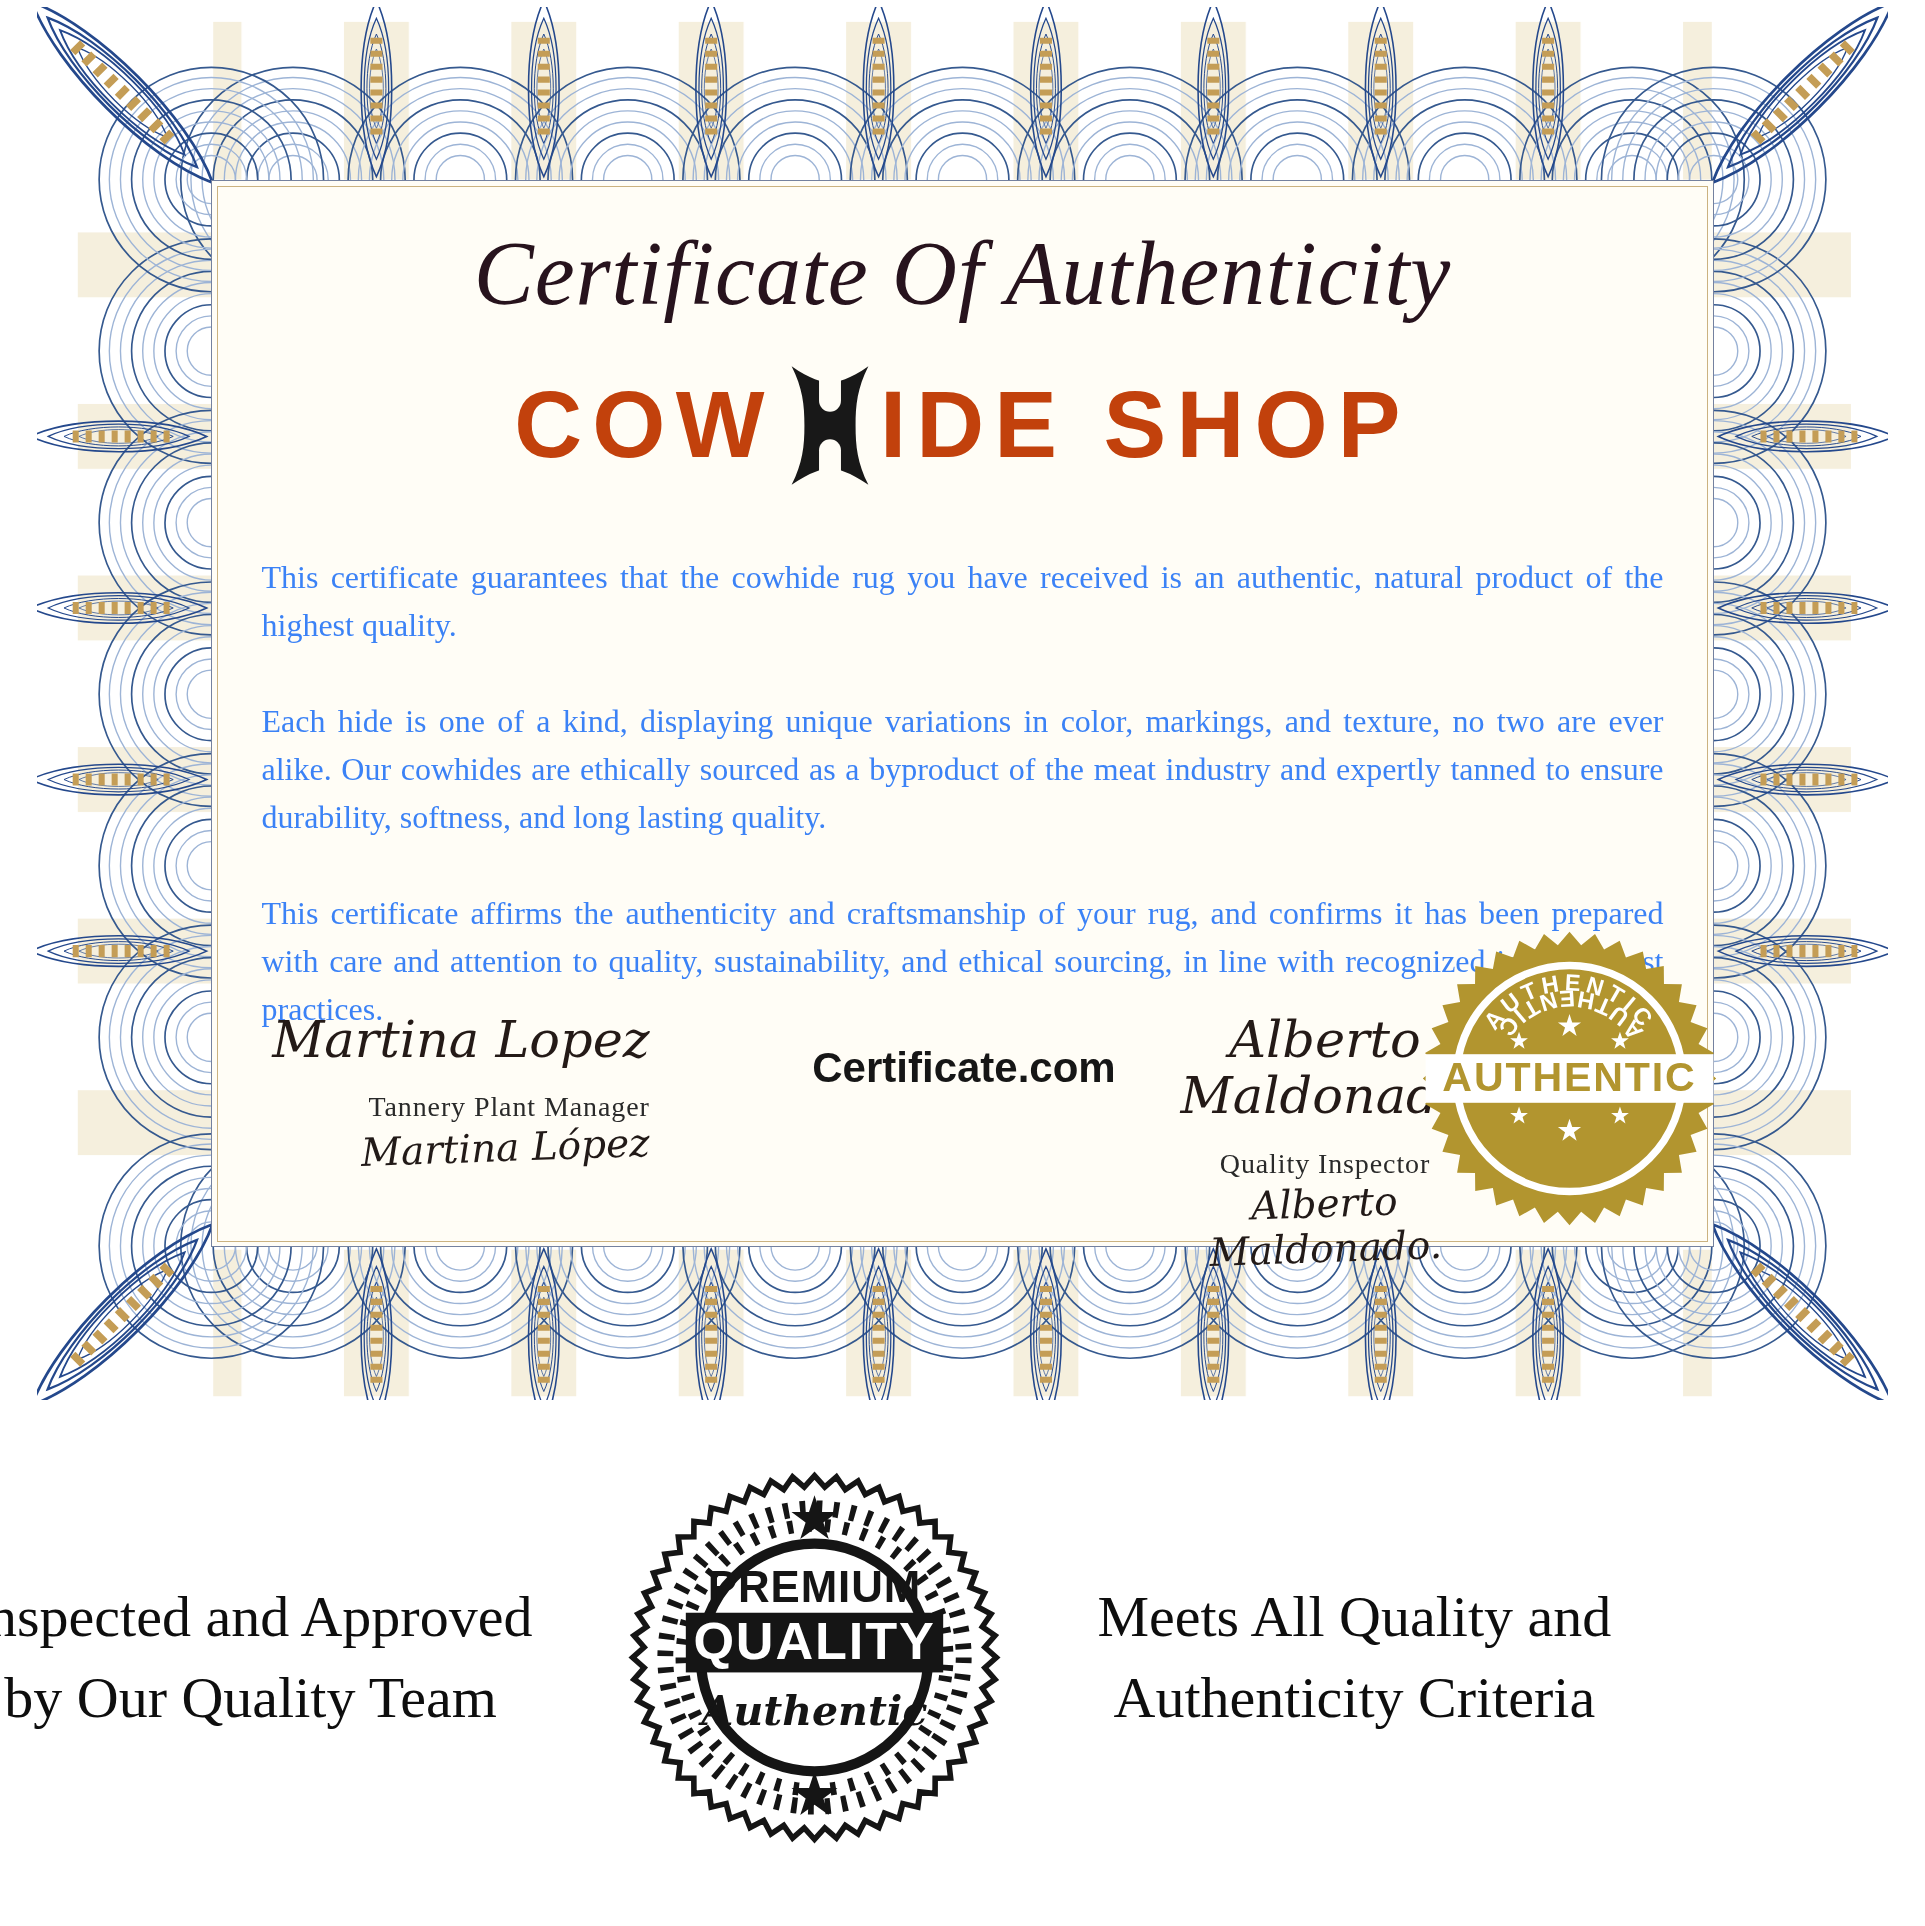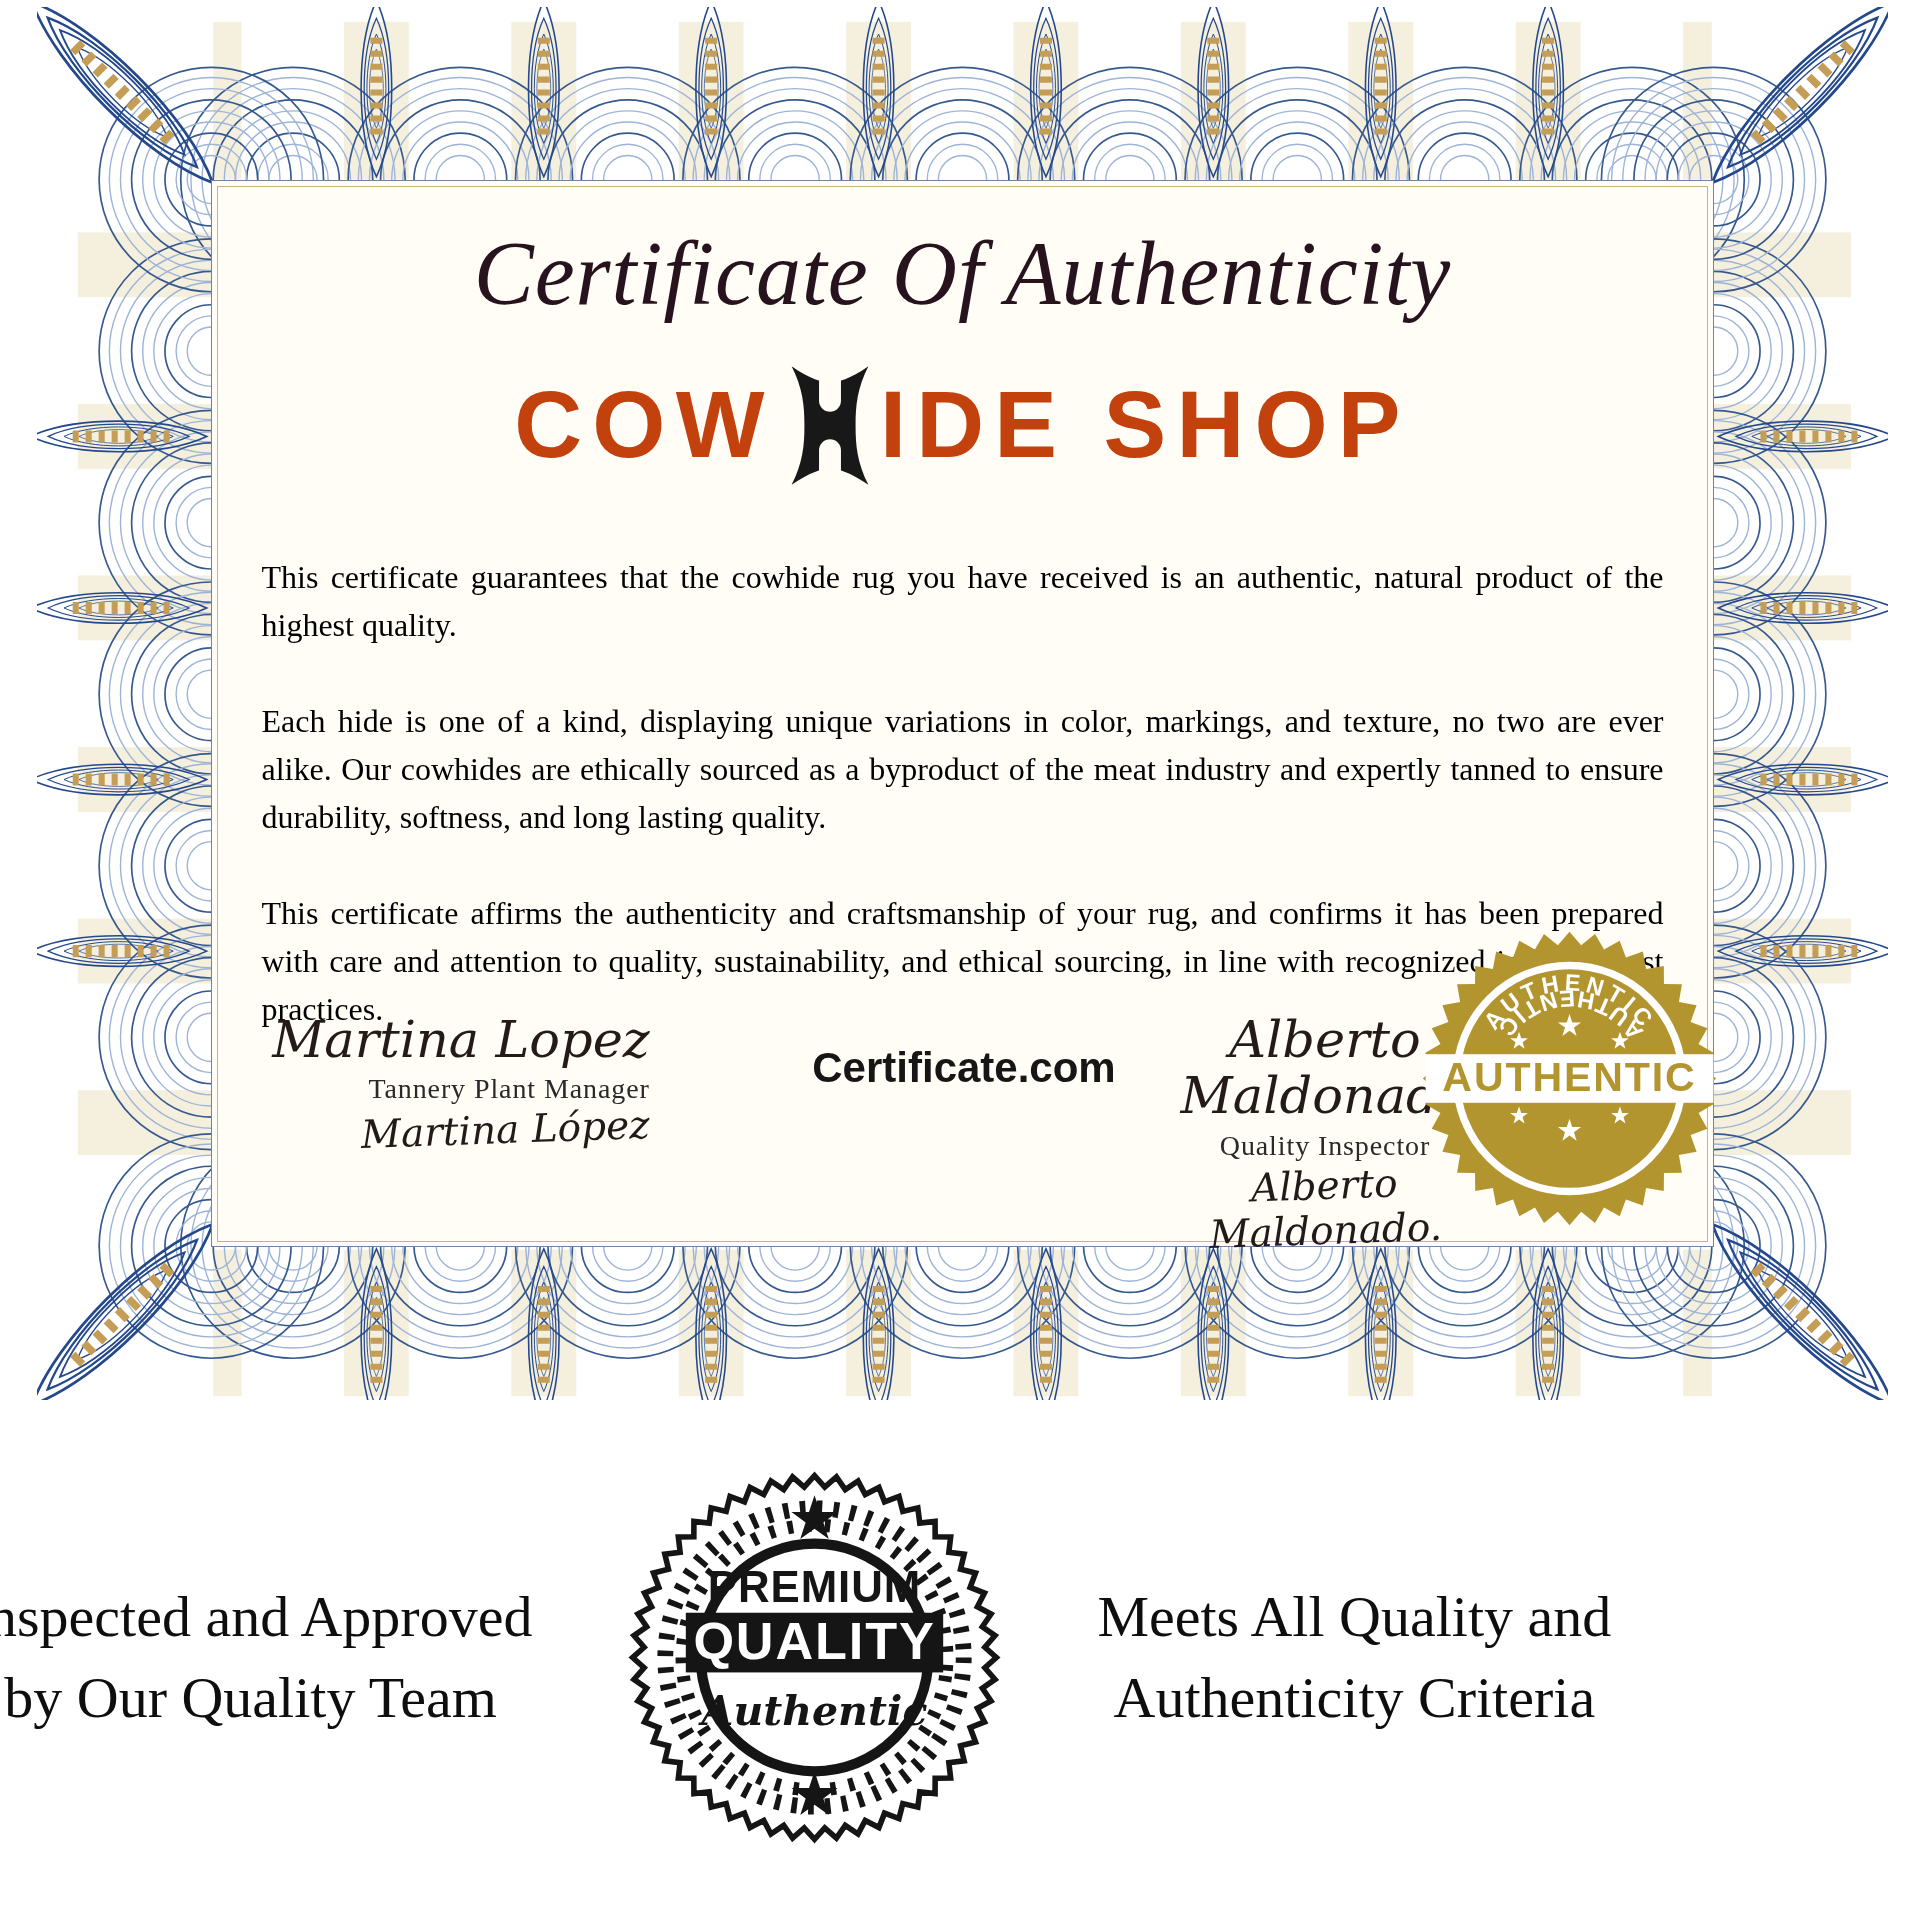--- a/index.html
+++ b/index.html
@@ -23,32 +23,32 @@
     font-size:90px;letter-spacing:0.9px;color:#27131d;line-height:1.05;
   }
   .logo-row{margin-top:35px;display:flex;align-items:center;justify-content:center;}
   .logo-part{
     font-family:"Liberation Sans", sans-serif;font-weight:700;font-size:94px;
     letter-spacing:10.2px;color:#c2410c;line-height:1;
   }
   .logo-hide{width:96px;height:137px;margin:0 1.9px 0 7.4px;flex:0 0 auto;}
   .paragraphs{
     margin:59px auto 0;width:1402px;text-align:justify;
-    font-size:32px;line-height:1.5;color:#000000;
+    font-size:32px;line-height:1.5;color:#3b82f6;
   }
   .paragraphs p{margin:0 0 48px 0;}
   .paragraphs p.force-justify{text-align-last:justify;}
   
   .sig-area{position:absolute;left:54px;right:54px;top:831px;height:232px;text-align:left;}
   .sig{position:absolute;text-align:center;}
   .sig-left{left:3.7px;width:380px;text-align:right;}
   .sig-center{left:503px;width:390px;padding-top:32px;}
   .sig-right{left:864px;width:390px;}
   .sig-name{font-family:"DejaVu Serif", serif;font-style:italic;font-size:51px;color:#241a17;line-height:1.1;}
-  .sig-role{font-size:28px;letter-spacing:0.9px;color:#2a2a2a;margin-top:5px;}
+  .sig-role{font-size:28px;letter-spacing:0.9px;color:#2a2a2a;margin-top:23px;}
   .sig-script{
     font-family:"DejaVu Serif", serif;font-style:italic;font-size:39px;color:#221a18;
     display:inline-block;transform:rotate(-2deg);margin-top:1.9px;
   }
   .site-name{font-family:"Liberation Sans", sans-serif;font-weight:700;font-size:42px;color:#161616;}
   .site-tagline{font-family:"DejaVu Serif", serif;font-style:italic;font-size:38px;color:#241a17;margin-top:13px;}
   .gold-seal{position:absolute;right:-5.6px;top:748px;width:299px;height:299px;}
   
   .footer{
     position:absolute;left:0;top:1471px;width:1580px;

